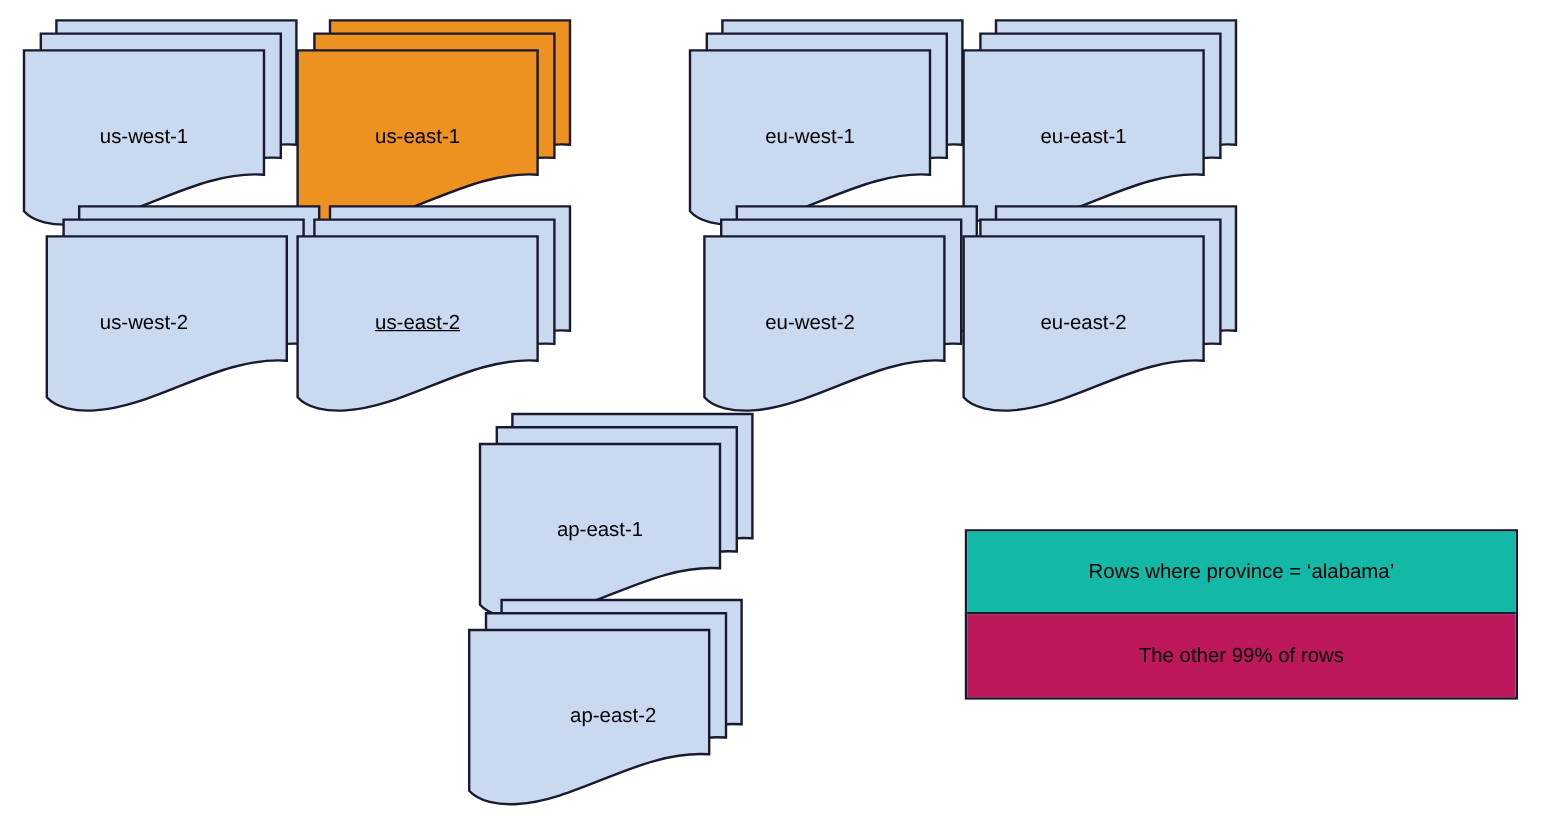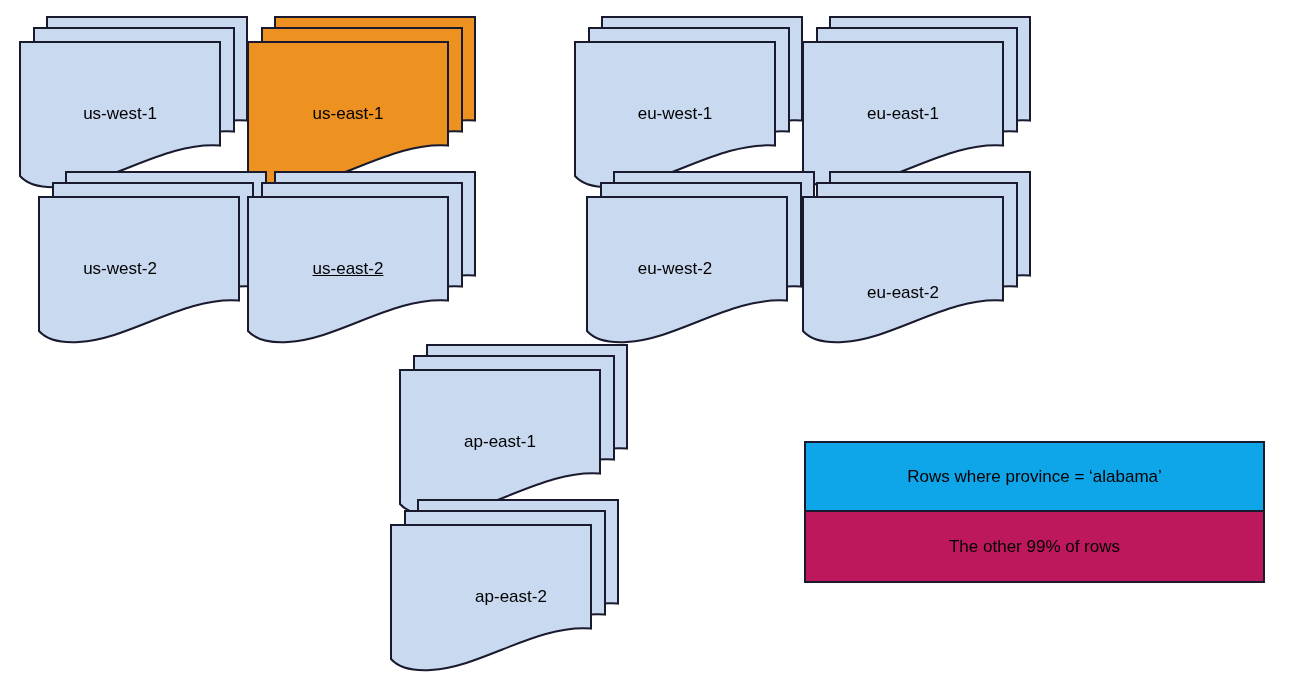--- a/index.html
+++ b/index.html
@@ -30,21 +30,21 @@
     box-sizing:border-box;
     border:2px solid #1A1A2E;
     display:flex;flex-direction:column;
   }
   .legend-row{
     flex:1 1 50%;
     display:flex;align-items:center;justify-content:center;
     font-size:17px;color:#000;
     box-sizing:border-box;
   }
-  .legend-row.blue{background:#0ea5e9;border-bottom:2px solid #1A1A2E;}
+  .legend-row.blue{background:#14b8a6;border-bottom:2px solid #1A1A2E;}
   .legend-row.orange{background:#be185d;}
 </style>
 </head>
 <body>
 
 <div id="canvas">
     <div class="stack" style="left: 20px; top: 17px;">
       <svg width="240" height="180">
         <path d="M 0 0 L 200 0 L 200 103.6 C 144 99.6, 92 142, 40 145 C 24 146, 8 143, 0 134 Z" transform="translate(27,0)" fill="#C9D9F0" stroke="#1A1A2E" stroke-width="2" stroke-linejoin="miter"></path>
         <path d="M 0 0 L 200 0 L 200 103.6 C 144 99.6, 92 142, 40 145 C 24 146, 8 143, 0 134 Z" transform="translate(14,11)" fill="#C9D9F0" stroke="#1A1A2E" stroke-width="2" stroke-linejoin="miter"></path>
@@ -99,21 +99,21 @@
         <path d="M 0 0 L 200 0 L 200 103.6 C 144 99.6, 92 142, 40 145 C 24 146, 8 143, 0 134 Z" transform="translate(0,25)" fill="#C9D9F0" stroke="#1A1A2E" stroke-width="2" stroke-linejoin="miter"></path>
       </svg>
       <div class="doc-label" style="left: 0px; top: 86.6px; width: 200px;">eu-west-2</div>
     </div>
     <div class="stack" style="left: 803px; top: 172px;">
       <svg width="240" height="180">
         <path d="M 0 0 L 200 0 L 200 103.6 C 144 99.6, 92 142, 40 145 C 24 146, 8 143, 0 134 Z" transform="translate(27,0)" fill="#C9D9F0" stroke="#1A1A2E" stroke-width="2" stroke-linejoin="miter"></path>
         <path d="M 0 0 L 200 0 L 200 103.6 C 144 99.6, 92 142, 40 145 C 24 146, 8 143, 0 134 Z" transform="translate(14,11)" fill="#C9D9F0" stroke="#1A1A2E" stroke-width="2" stroke-linejoin="miter"></path>
         <path d="M 0 0 L 200 0 L 200 103.6 C 144 99.6, 92 142, 40 145 C 24 146, 8 143, 0 134 Z" transform="translate(0,25)" fill="#C9D9F0" stroke="#1A1A2E" stroke-width="2" stroke-linejoin="miter"></path>
       </svg>
-      <div class="doc-label" style="left: 0px; top: 86.6px; width: 200px; margin-top: 24px;">eu-east-2</div>
+      <div class="doc-label" style="left: 0px; top: 86.6px; width: 200px;">eu-east-2</div>
     </div>
     <div class="stack" style="left: 400px; top: 345px;">
       <svg width="240" height="180">
         <path d="M 0 0 L 200 0 L 200 103.6 C 144 99.6, 92 142, 40 145 C 24 146, 8 143, 0 134 Z" transform="translate(27,0)" fill="#C9D9F0" stroke="#1A1A2E" stroke-width="2" stroke-linejoin="miter"></path>
         <path d="M 0 0 L 200 0 L 200 103.6 C 144 99.6, 92 142, 40 145 C 24 146, 8 143, 0 134 Z" transform="translate(14,11)" fill="#C9D9F0" stroke="#1A1A2E" stroke-width="2" stroke-linejoin="miter"></path>
         <path d="M 0 0 L 200 0 L 200 103.6 C 144 99.6, 92 142, 40 145 C 24 146, 8 143, 0 134 Z" transform="translate(0,25)" fill="#C9D9F0" stroke="#1A1A2E" stroke-width="2" stroke-linejoin="miter"></path>
       </svg>
       <div class="doc-label" style="left: 0px; top: 86.6px; width: 200px;">ap-east-1</div>
     </div>
     <div class="stack" style="left: 391px; top: 500px;">

